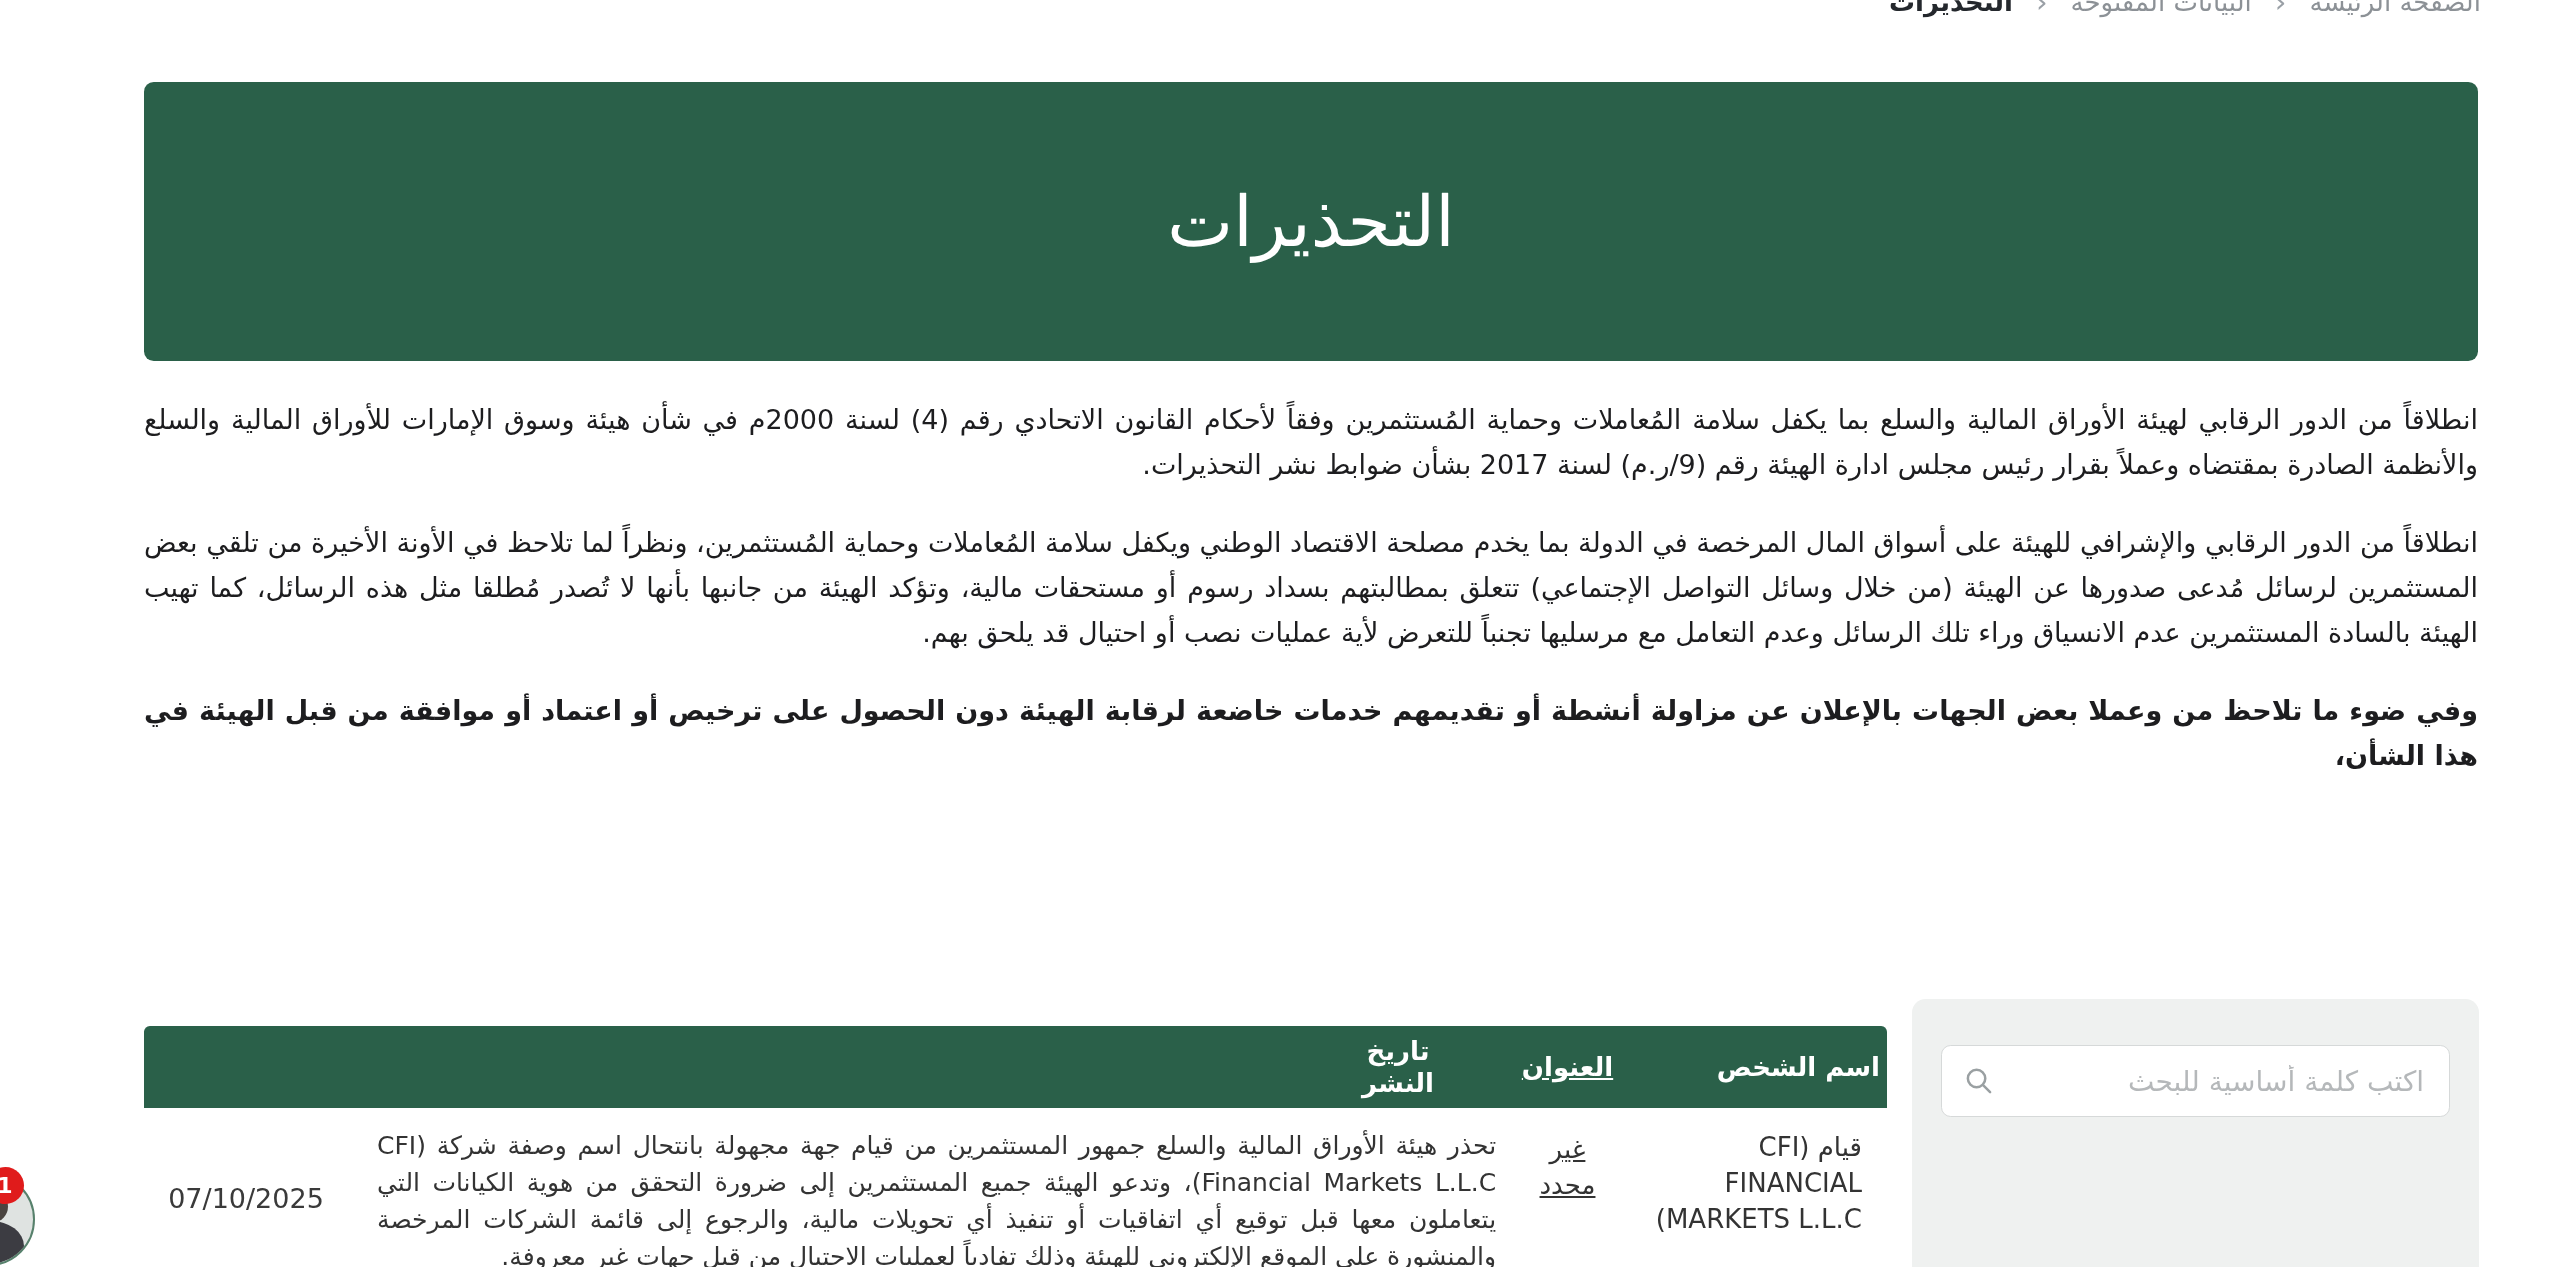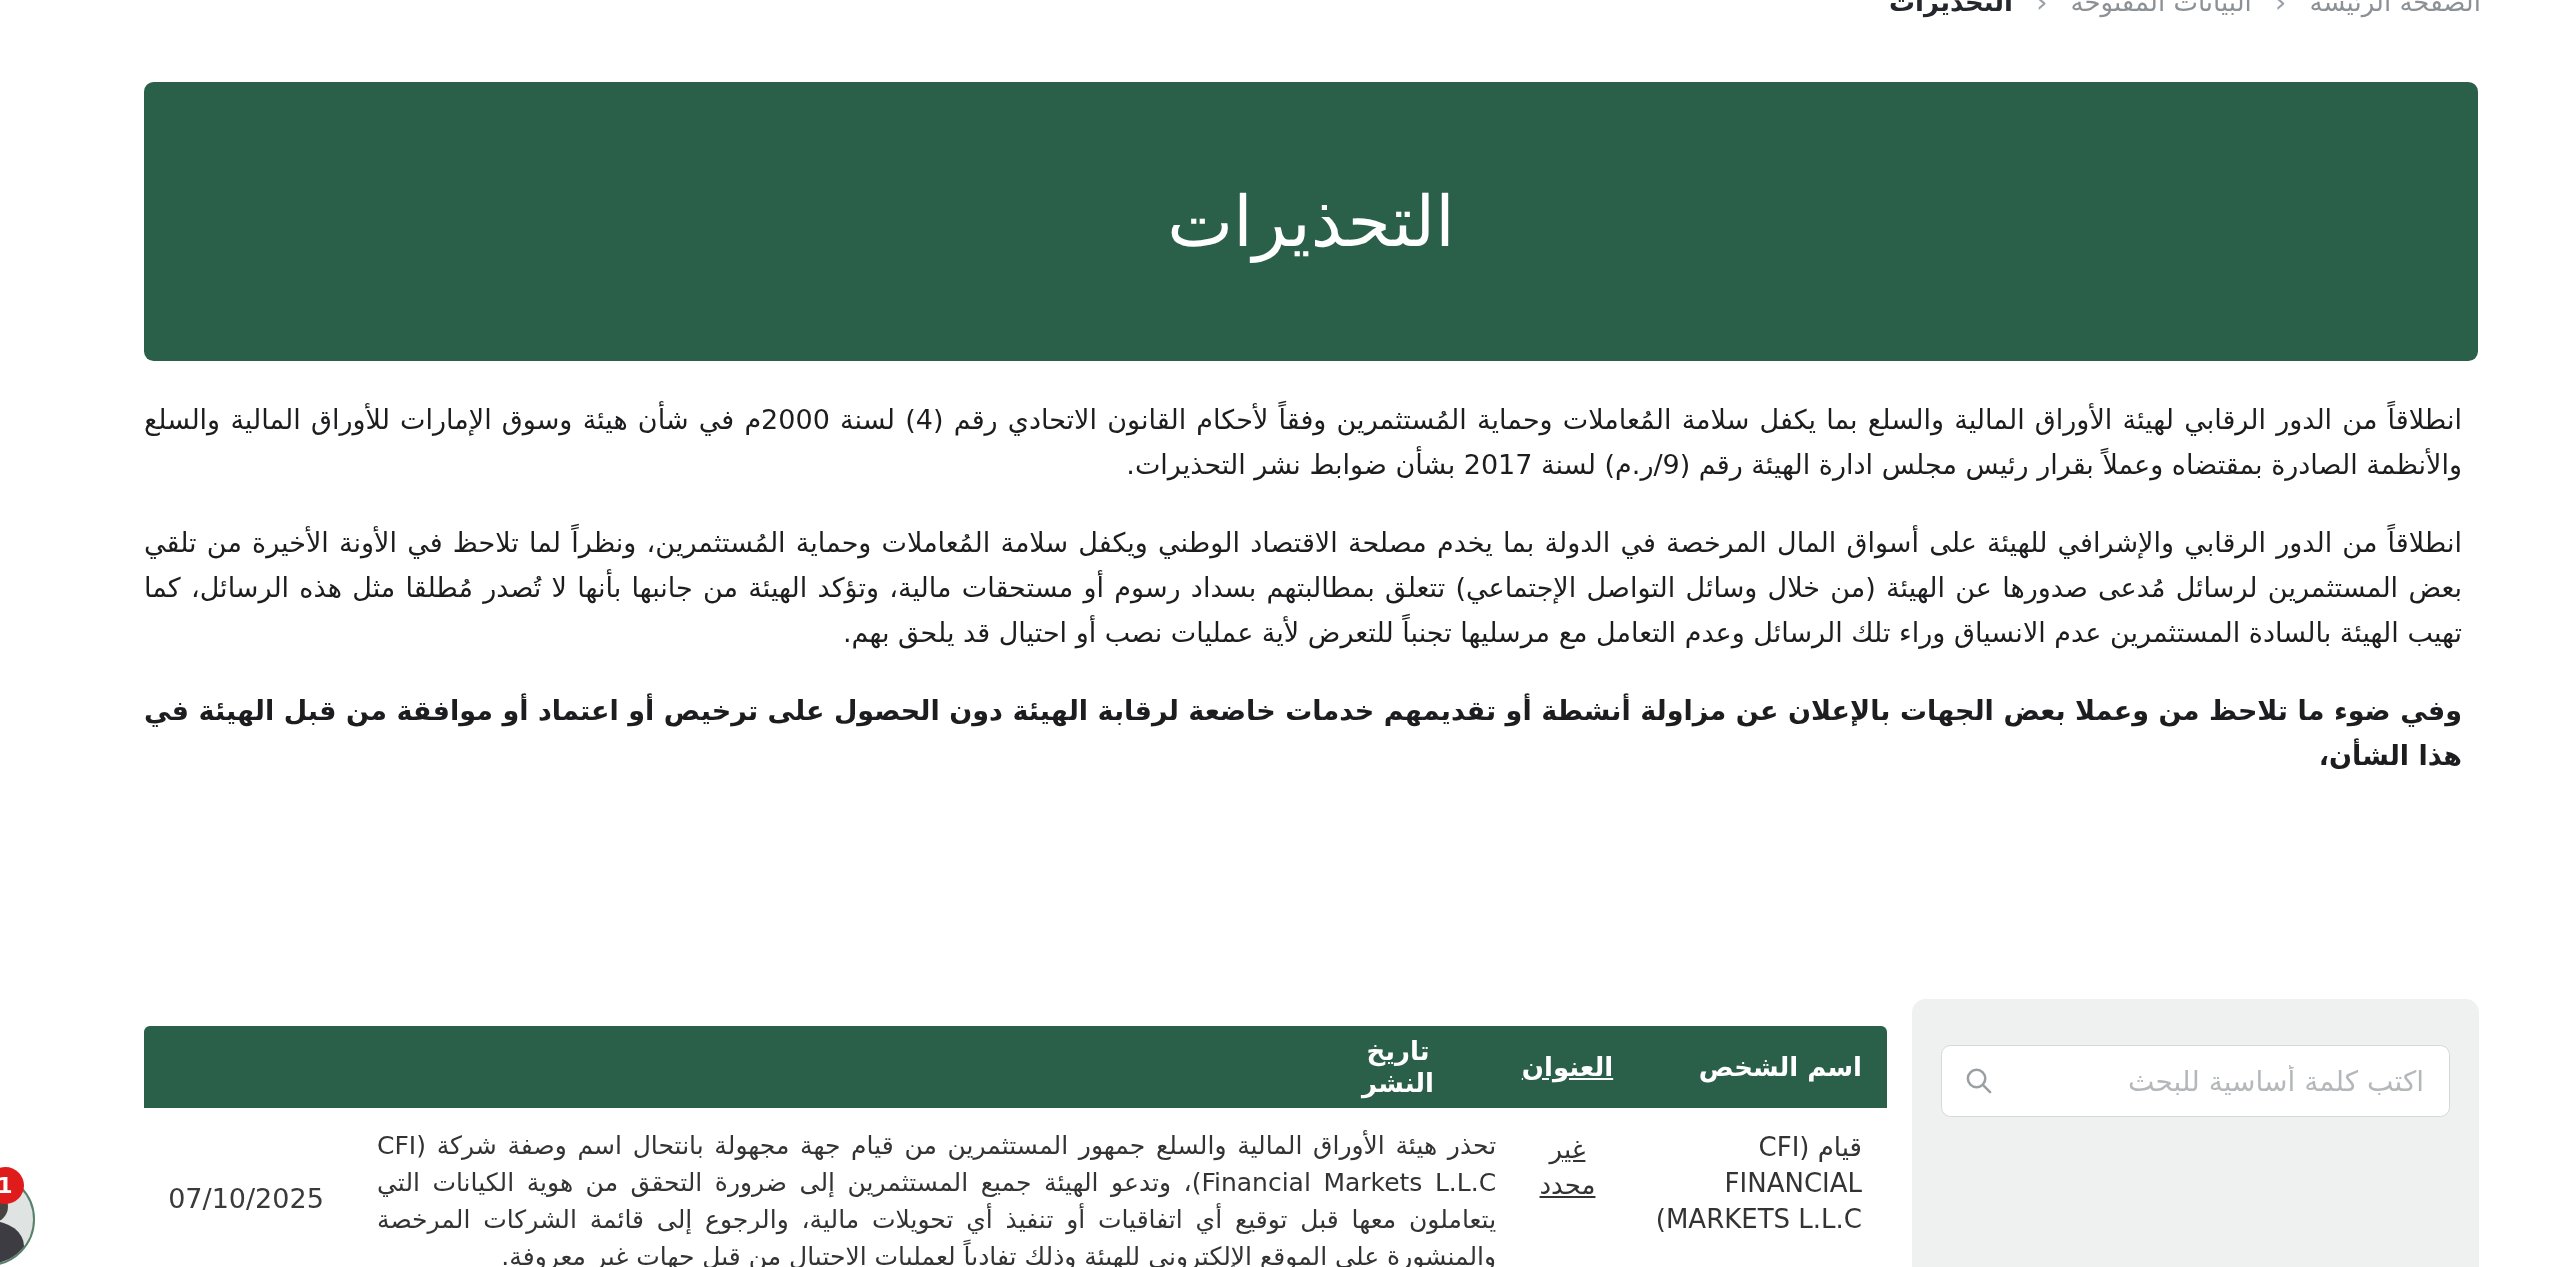--- a/index.html
+++ b/index.html
@@ -21,34 +21,34 @@
     background:#2a6049;display:flex;align-items:center;justify-content:center;
   }
   .banner h1{
     margin:0;color:#ffffff;font-size:70px;font-weight:300;letter-spacing:1px;
   }
   
   .intro{
     position:absolute;left:144px;top:397px;width:2334px;color:#1d1d1f;
     font-size:27px;line-height:45px;text-align:justify;
   }
-  .intro p{margin:0 16px 33px 0;}
+  .intro p{margin:0 0 33px 0;}
   .intro p.bold{font-weight:700;}
   .intro p.last{text-align:right;margin-bottom:0;}
   
   .wtable{position:absolute;left:144px;top:1026px;width:1743px;}
   .thead{
     display:flex;background:#2a6049;color:#fff;height:82px;align-items:center;
     font-weight:700;font-size:26px;border-radius:5.8px 5.8px 0 0;
   }
   .col-name{width:252px;}
   .col-address{width:135px;text-decoration:underline;}
   .col-practice{width:1152px;}
   .col-date{width:204px;}
-  .thead .col-name{padding-right:25px;text-align:right;}
+  .thead .col-name{padding-right:7px;text-align:right;}
   .thead .col-address{text-align:center;}
   .thead .col-practice{text-align:right;padding-left:9.7px;}
   .thead .col-date{display:flex;justify-content:center;}
   .thead .col-date span{display:block;width:77px;text-align:center;line-height:32px;}
   .trow{display:flex;color:#333;background:#fff;}
   .trow .col-name{padding:21px 25px 0 0;font-size:26px;line-height:36px;text-align:right;}
   .trow .col-name span{display:inline-block;max-width:227px;}
   .trow .col-address{padding-top:23px;display:flex;justify-content:center;}
   .trow .col-address span{display:block;width:70px;text-align:center;font-size:26px;line-height:36px;}
   .trow .col-practice{padding:19.4px 3.9px 0 29px;font-size:25px;line-height:37px;text-align:justify;}

